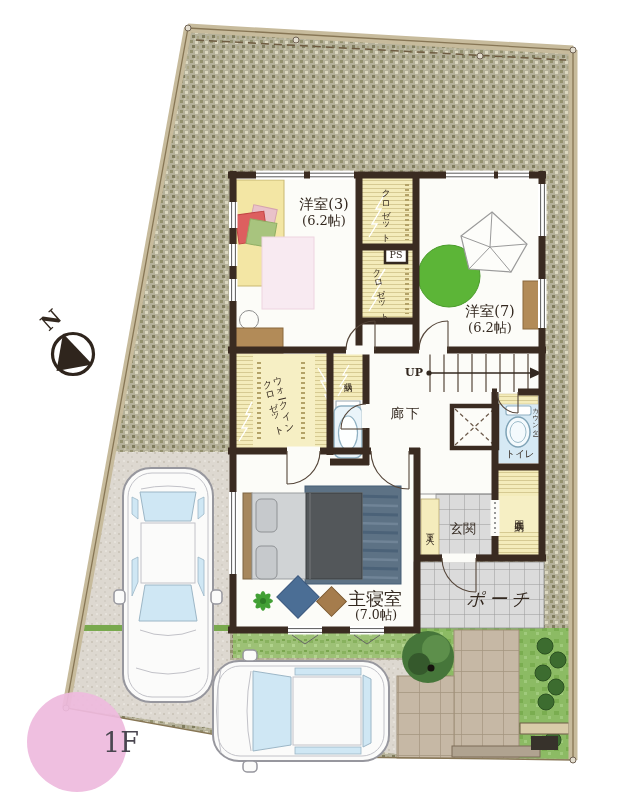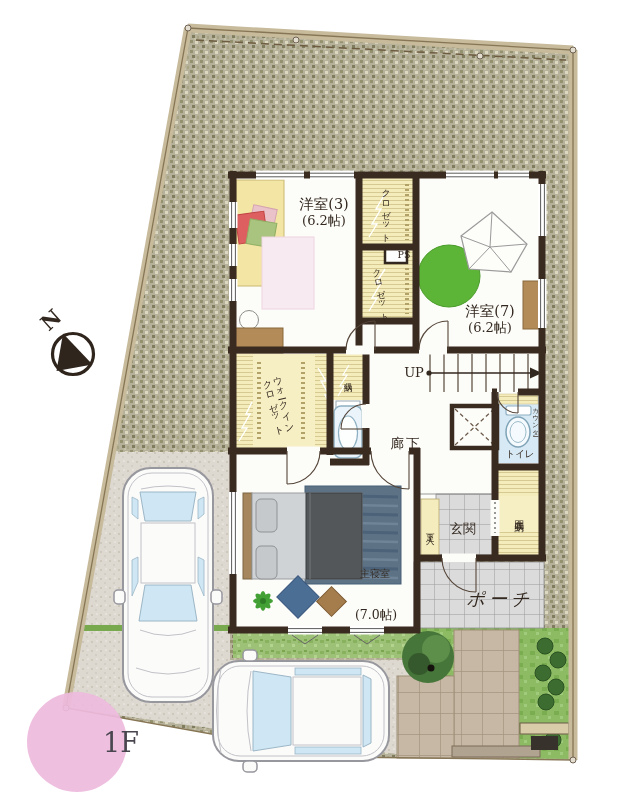--- a/index.html
+++ b/index.html
@@ -378,29 +378,29 @@
     <polygon points="63,333.5 92.5,364.5 56.5,371" fill="#2f251d"></polygon>
   </g>
 
   <circle cx="77" cy="742" r="50" fill="#eebade" opacity="0.93"></circle>
 </svg>
 
 <div class="lbl" style="left:324px;top:204px;font-size:14.5px;">洋室(3)</div>
 <div class="lbl" style="left:324px;top:221px;font-size:13px;">(6.2帖)</div>
 <div class="lbl" style="left:490px;top:311px;font-size:14.5px;">洋室(7)</div>
 <div class="lbl" style="left:490px;top:328px;font-size:13px;">(6.2帖)</div>
-<div class="lbl" style="left:375px;top:574px;font-size:10px;">主寝室</div>
+<div class="lbl" style="left:375px;top:599px;font-size:18px;">主寝室</div>
 <div class="lbl" style="left:376px;top:615px;font-size:12.5px;">(7.0帖)</div>
-<div class="lbl" style="left:406px;top:444px;font-size:13.5px;letter-spacing:2px;">廊下</div>
+<div class="lbl" style="left:406px;top:414px;font-size:13.5px;letter-spacing:2px;">廊下</div>
 <div class="lbl" style="left:463px;top:529px;font-size:13px;">玄関</div>
 <div class="lbl" style="left:500px;top:599px;font-size:18px;letter-spacing:4px;font-style:italic;">ポーチ</div>
 <div class="lbl" style="left:520px;top:454px;font-size:9.5px;text-align:center;">トイレ</div>
 <div class="lbl v" style="left:519px;top:514px;font-size:9.5px;">土間収納</div>
-<div class="lbl" style="left:414px;top:373px;font-size:13px;">UP</div>
-<div class="lbl" style="left:396px;top:255px;font-size:9.5px;margin-left:8px;">PS</div>
+<div class="lbl" style="left:414px;top:373px;font-size:11px;font-weight:bold;">UP</div>
+<div class="lbl" style="left:396px;top:255px;font-size:9.5px;">PS</div>
 <div class="lbl v" style="left:535px;top:418px;font-size:6.5px;letter-spacing:0;">カウンター</div>
 <div class="lbl v" style="left:430px;top:528px;font-size:8.5px;">下足入</div>
 <div class="lbl v" style="left:348px;top:377px;font-size:8.5px;">収納</div>
 <div class="lbl v" style="left:386px;top:211px;font-size:9px;">クロゼット</div>
 <div class="lbl v" style="left:380px;top:290px;font-size:9px;transform:translate(-50%,-50%) rotate(-10deg);">クロゼット</div>
 <div class="lbl v" style="left:277px;top:401px;font-size:9.5px;transform:translate(-50%,-50%) rotate(-14deg);"><span>ウォークイン</span><br><span>クロゼット</span></div>
 <div class="lbl" style="left:77px;top:743px;font-size:27px;color:#4a4650;margin-left:44px;">1F</div>
 <div class="lbl" style="left:51px;top:320px;font-size:21px;font-weight:bold;transform:translate(-50%,-50%) rotate(-42deg);">N</div>
 
 </div>

